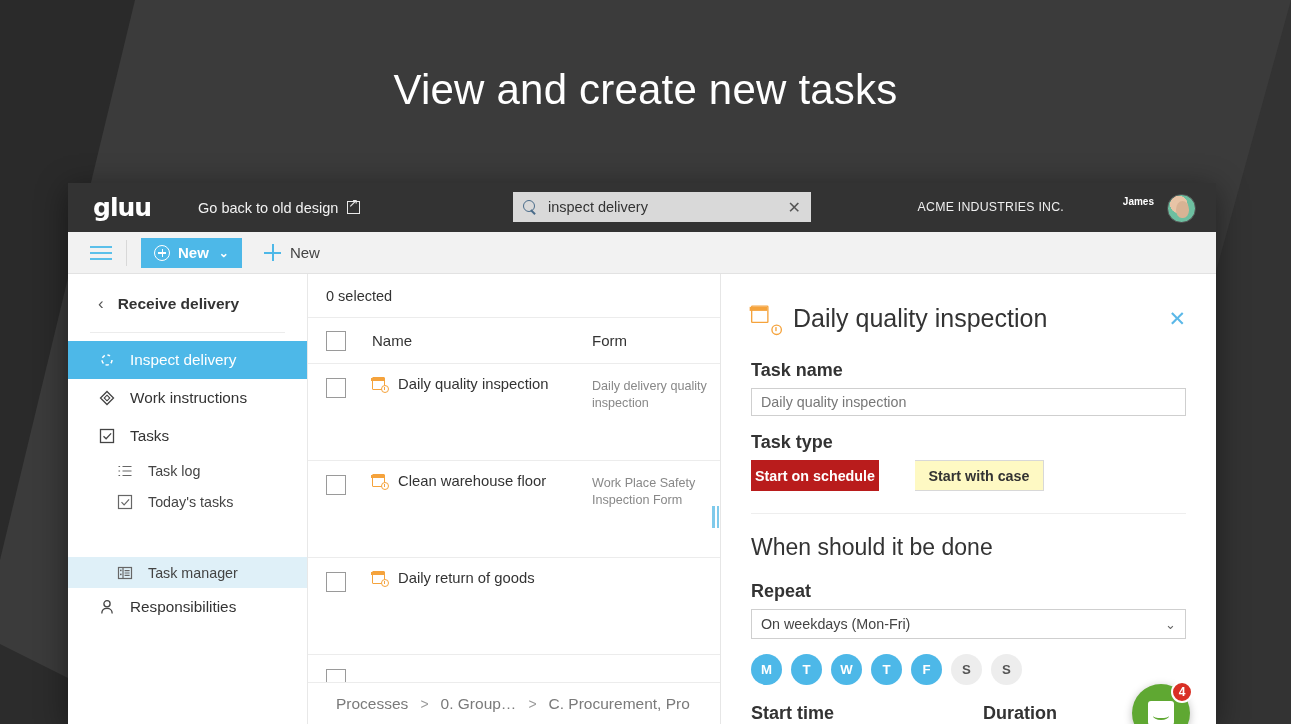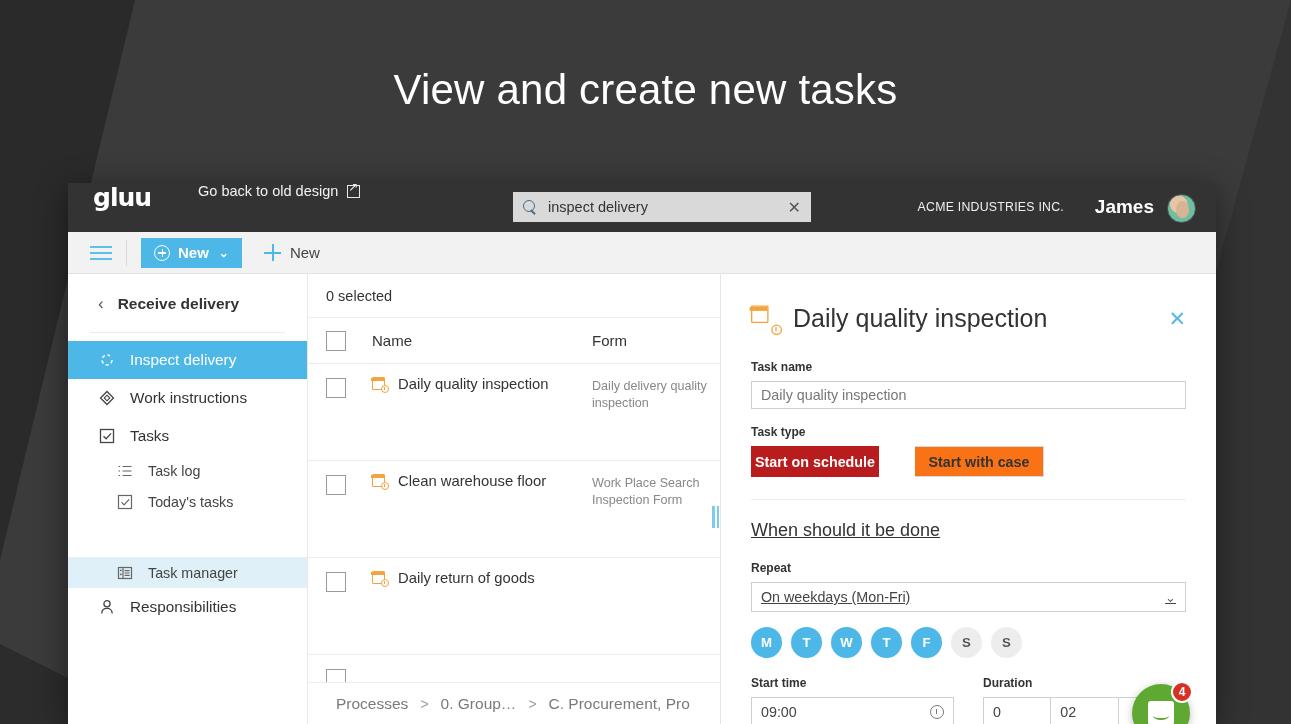--- a/index.html
+++ b/index.html
@@ -47,21 +47,21 @@
     left: 68px; top: 183px;
     width: 1148px; height: 541px;
     background: #ffffff;
     overflow: hidden;
     box-shadow: 0 6px 30px rgba(0,0,0,.45);
   }
 
   
   .topbar {
     height: 49px; background: #333333;
-    display: flex; align-items: flex-start;
+    display: flex; align-items: center;
     color: #fff;
     position: relative;
   }
   .logo {
     font-size: 25px; font-weight: 700; letter-spacing: -1px;
     margin-left: 25px; color: #fff; font-family: "DejaVu Sans", sans-serif;
   }
   .old-design {
     margin-left: 47px; font-size: 14.5px; color: #f2f2f2;
     display: flex; align-items: center; gap: 9px; cursor: pointer;
@@ -97,21 +97,21 @@
     font-size: 14.5px; color: #333; font-family: "Liberation Sans", sans-serif;
   }
   .clear-x { color:#555; font-size:16px; cursor:pointer; padding-left:6px;}
 
   .org {
     position: absolute; right: 152px; top: 17px;
     font-size: 12.3px; letter-spacing: .25px; color: #f0f0f0;
   }
   .user {
     position: absolute; right: 62px; top: 13px;
-    font-size: 19px; font-weight: 700; color: #fff;
+    font-size: 10px; font-weight: 700; color: #fff;
   }
   .avatar {
     position: absolute; right: 20px; top: 11px;
     width: 29px; height: 29px; border-radius: 50%;
     background: radial-gradient(circle at 40% 35%, #e8c4a6 0 36%, #6dbfa0 37% 100%);
     border: 1px solid #555;
   }
   .avatar:after{
     content:""; position:absolute; left:8px; top:6px; width:13px;height:17px;
     border-radius:50% 50% 45% 45%; background:#d8b394;
@@ -241,41 +241,40 @@
   .drag-handle{
     position:absolute;left:-9px;top:232px;width:7px;height:22px;cursor:col-resize;
     display:flex;gap:2px;
   }
   .drag-handle i{display:block;width:2.5px;height:22px;background:#7fcaeb;}
   .panel-head{ display:flex;align-items:center;gap:14px; margin-bottom:27px;}
   .panel-head .task-ico{width:22px;height:22px;transform:scale(1.35);transform-origin:left center;margin-right:6px;}
   .panel-title{ font-size:25px;color:#333;font-weight:400;flex:1;}
   .panel-x{ color:#5bb8e8;font-size:21px;cursor:pointer;line-height:1;}
 
-  .flabel{ font-size:12px;font-weight:700;color:#333;margin-bottom:7px;}
+  .flabel{ font-size:18px;font-weight:700;color:#333;margin-bottom:7px;}
   .finput{
     width:100%;height:28px;border:1px solid #cfcfcf;background:#fff;
     font-size:14.3px;color:#777;padding:0 9px;outline:none;
     font-family:"Liberation Sans", sans-serif;
   }
   .gap{height:16px;}
   .seg{ display:flex; height:31px; width:293px;}
   .seg div{
     flex:1;display:flex;align-items:center;justify-content:center;
     font-size:14.3px;font-weight:700;cursor:pointer;
   }
   .seg .on{ background:#b91c1c;color:#fff;}
-  .seg .off{ background:#f97316;color:#333;border:1px solid #d8d8d8;border-left:0;margin-left:36px;}
+  .seg .off{ background:#fef9c3;color:#333;border:1px solid #d8d8d8;border-left:0;margin-left:36px;}
   .hr{height:1px;background:#eeeeee;margin:22px 0 20px 0;}
-  .sect-title{ font-size:18px;color:#333;margin-bottom:20px;text-decoration:underline;}
+  .sect-title{ font-size:23px;color:#333;margin-bottom:20px;}
   .select{
     width:100%;height:30px;border:1px solid #cfcfcf;background:#fff;
     display:flex;align-items:center;padding:0 9px;font-size:14.3px;color:#444;
     cursor:pointer;
-    text-decoration:underline;
   }
   .select .cv{margin-left:auto;font-size:13px;color:#666;}
   .days{ display:flex;gap:9px;margin-top:15px;}
   .day{
     width:31px;height:31px;border-radius:50%;
     display:flex;align-items:center;justify-content:center;
     font-size:13.2px;font-weight:700;cursor:pointer;
   }
   .day.on{ background:#4db8e8;color:#fff;}
   .day.off{ background:#ededed;color:#555;}
@@ -482,21 +481,21 @@
 
       <div class="trow">
         <span class="cbx"></span>
         <span class="cell-name">
           <span class="task-ico">
               <i class="bx"></i>
               <i class="cl"></i>
             </span>
           <span>Clean warehouse floor</span>
         </span>
-        <span class="cell-form">Work Place Search Inspection Form</span>
+        <span class="cell-form">Work Place Safety Inspection Form</span>
       </div>
 
       <div class="trow">
         <span class="cbx"></span>
         <span class="cell-name">
           <span class="task-ico">
               <i class="bx"></i>
               <i class="cl"></i>
             </span>
           <span>Daily return of goods</span>

